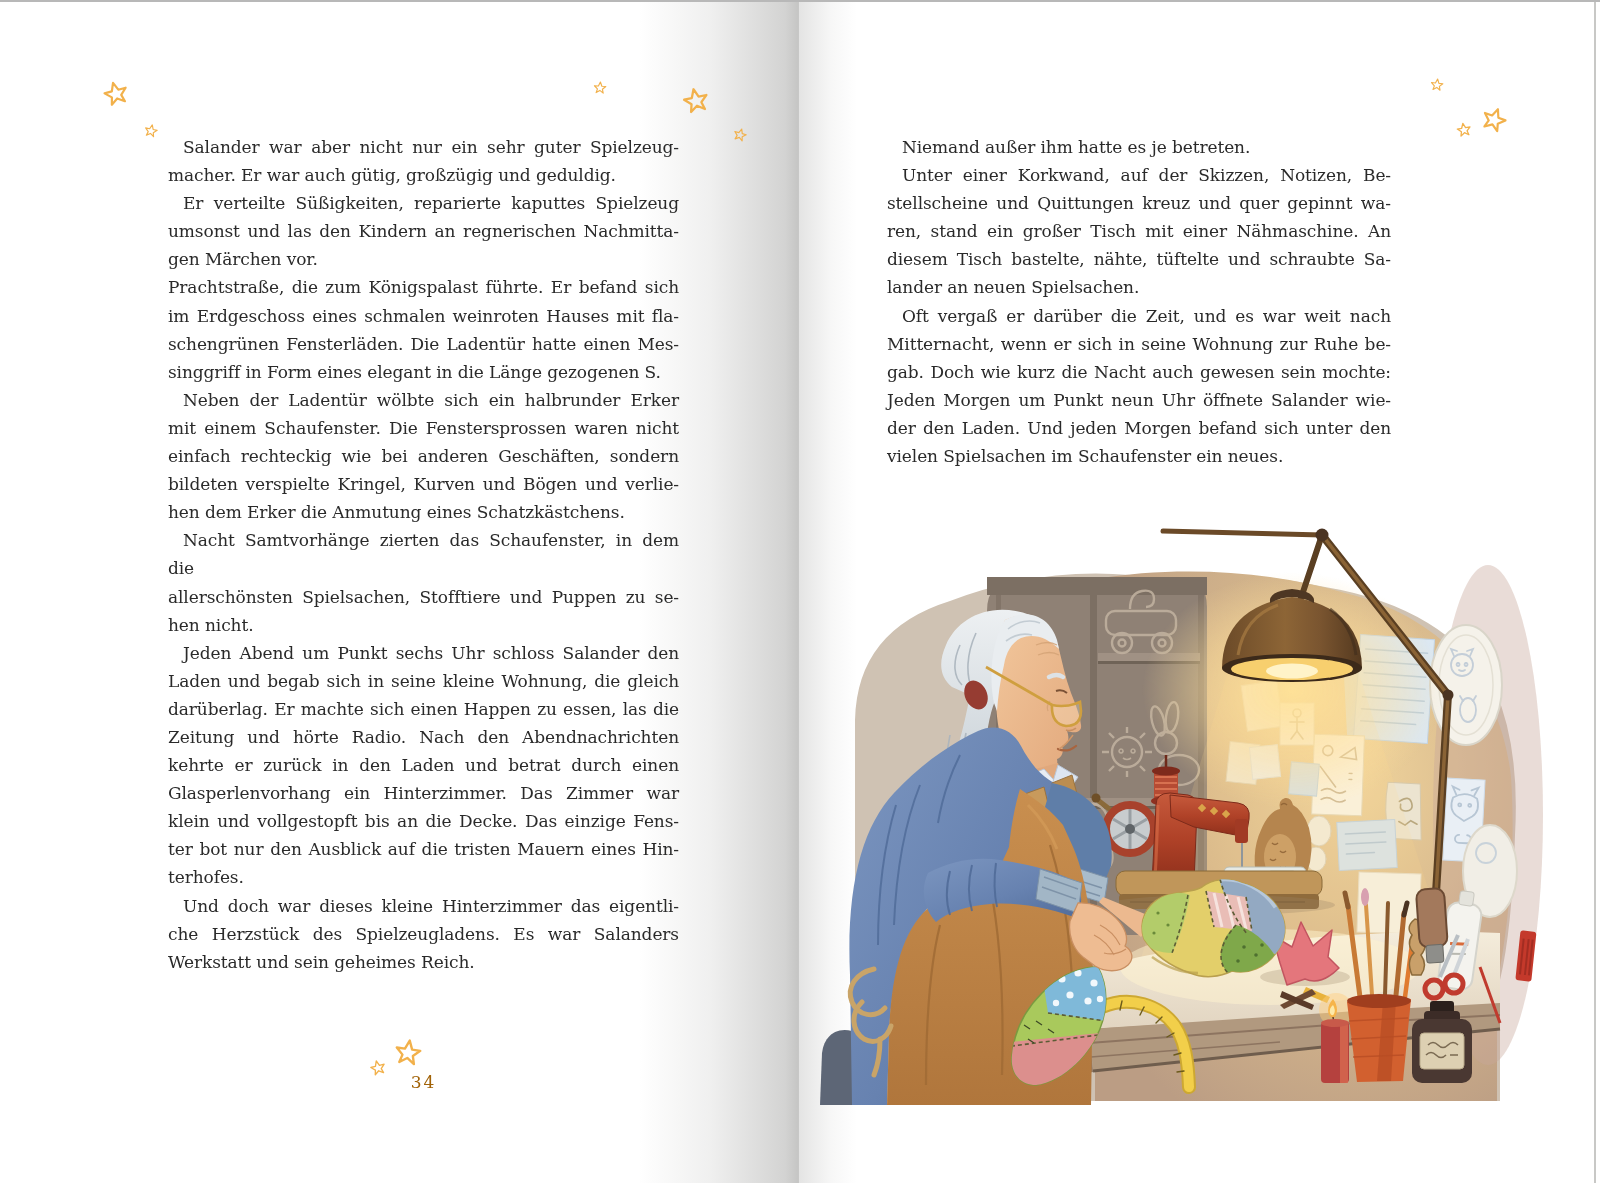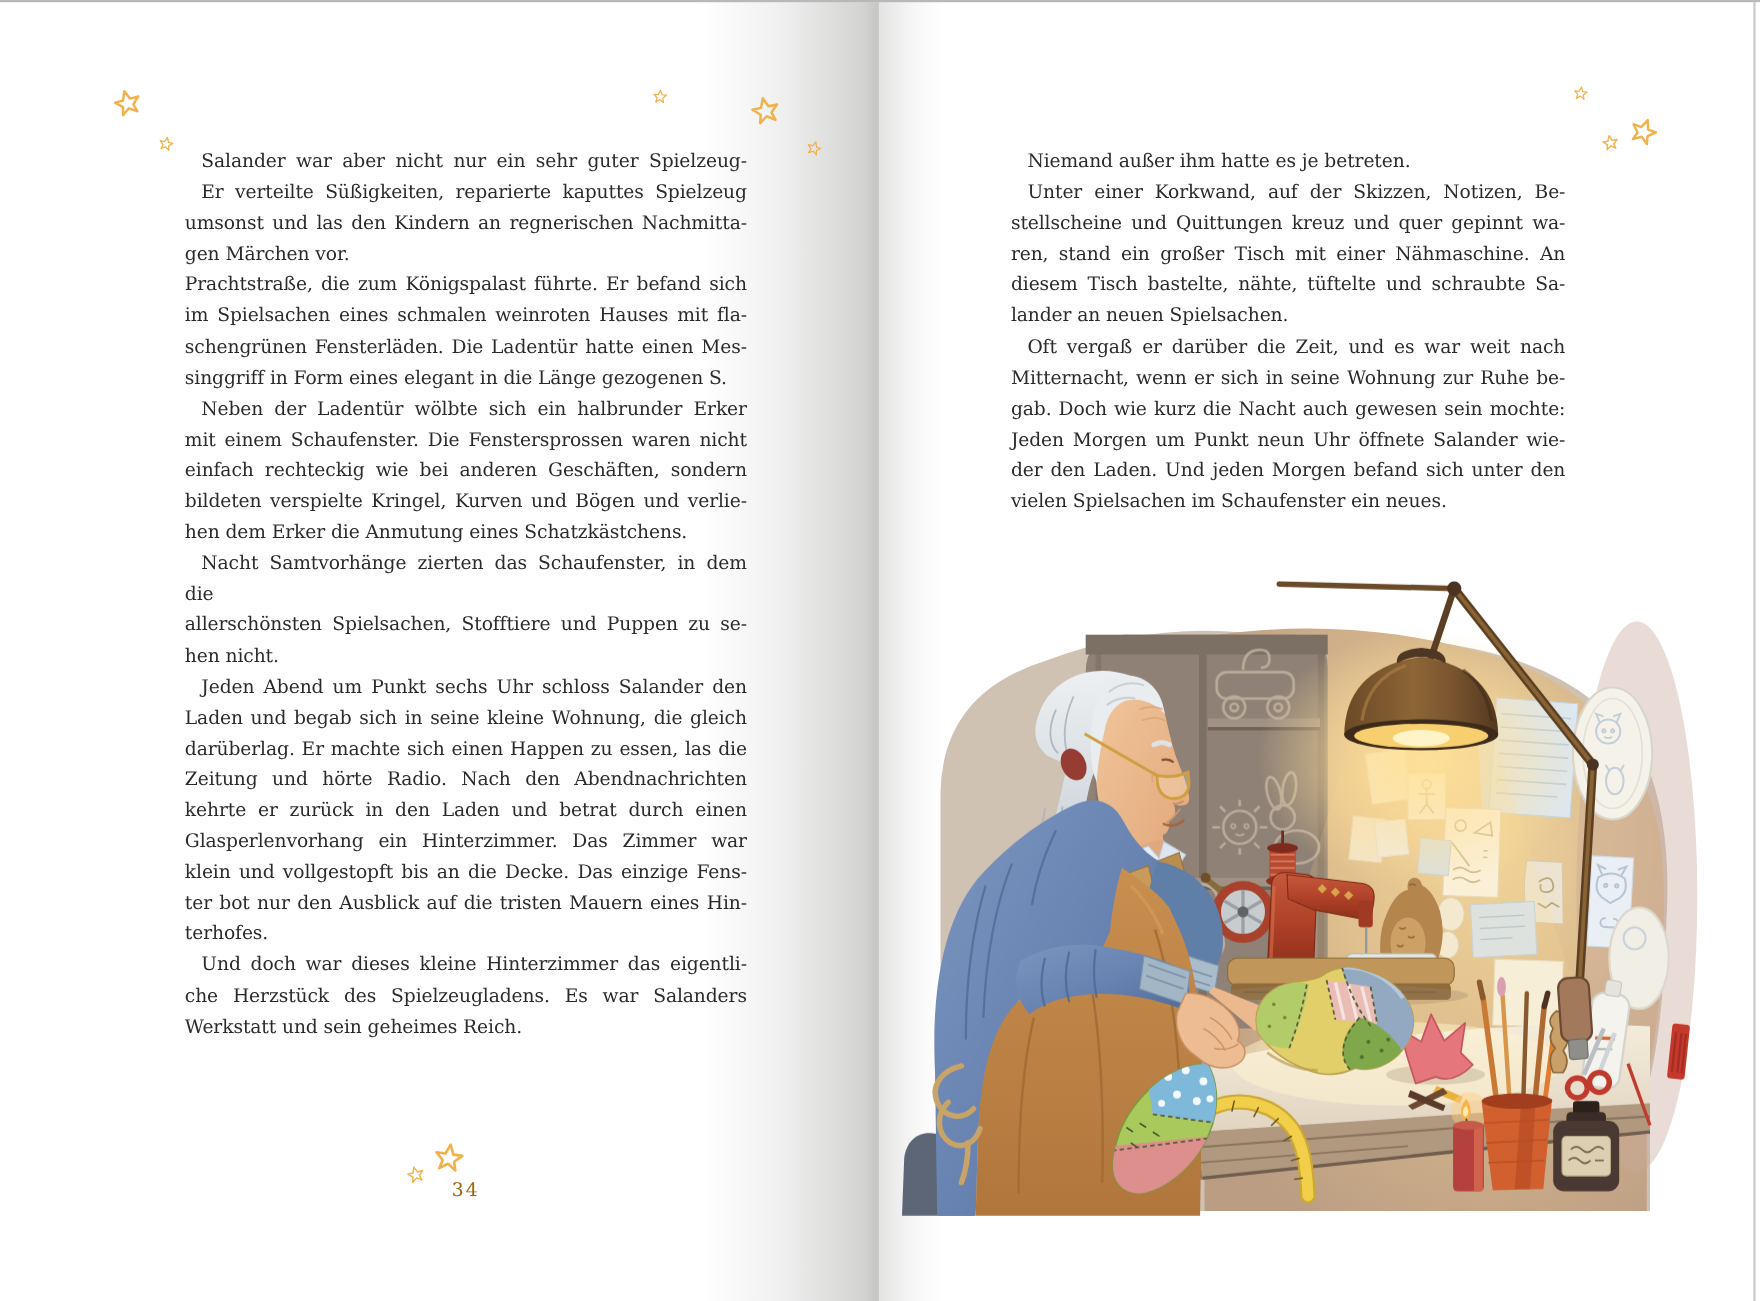--- a/index.html
+++ b/index.html
@@ -13,21 +13,21 @@
   .right-edge{position:absolute;left:1594px;top:2px;width:2px;height:1181px;background:#c8c8c6;}
   .gutter-left{position:absolute;left:638px;top:2px;width:160px;height:1181px;
     background:linear-gradient(to right, rgba(170,170,168,0) 0%, rgba(170,170,168,.18) 45%, rgba(150,150,148,.42) 92%, rgba(140,140,138,.5) 100%);}
   .gutter-line{position:absolute;left:798px;top:2px;width:1px;height:1181px;background:rgba(130,130,128,.45);}
   .gutter-right{position:absolute;left:799px;top:2px;width:58px;height:1181px;
     background:linear-gradient(to right, rgba(150,150,148,.26) 0%, rgba(150,150,148,.08) 55%, rgba(150,150,148,0) 100%);}
 
   
   .textcol{position:absolute;font-size:17px;line-height:28.1px;color:#2a2a2a;letter-spacing:-0.1px;}
   #left-text{left:168px;top:133px;width:511px;}
-  #right-text{left:887px;top:133px;width:504px;margin-left:32px;}
+  #right-text{left:887px;top:133px;width:504px;}
   .tline{text-align:justify;text-align-last:justify;}
   .tline.end{text-align-last:left;}
   .tline.ind{text-indent:15px;}
 
   .page-number{position:absolute;left:168px;top:1072px;width:511px;text-align:center;
     font-size:17px;color:#a16207;letter-spacing:2px;}
 
   .stars-overlay{position:absolute;left:0;top:0;width:1600px;height:1183px;pointer-events:none;}
   .illus{position:absolute;left:800px;top:505px;width:760px;height:600px;}
 </style>
@@ -35,25 +35,26 @@
 <body>
 
 <div class="top-hairline"></div>
 <div class="gutter-left"></div>
 <div class="gutter-line"></div>
 <div class="gutter-right"></div>
 <div class="right-edge"></div>
 
 <div id="left-text" class="textcol">
     <div class="tline ind">Salander war aber nicht nur ein sehr guter Spielzeug-</div>
+    <div class="tline end">macher. Er war auch gütig, großzügig und geduldig.</div>
     <div class="tline ind">Er verteilte Süßigkeiten, reparierte kaputtes Spielzeug</div>
     <div class="tline">umsonst und las den Kindern an regnerischen Nachmitta-</div>
     <div class="tline end">gen Märchen vor.</div>
     <div class="tline">Prachtstraße, die zum Königspalast führte. Er befand sich</div>
-    <div class="tline">im Spielsachen eines schmalen weinroten Hauses mit fla-</div>
+    <div class="tline">im Erdgeschoss eines schmalen weinroten Hauses mit fla-</div>
     <div class="tline">schengrünen Fensterläden. Die Ladentür hatte einen Mes-</div>
     <div class="tline end">singgriff in Form eines elegant in die Länge gezogenen S.</div>
     <div class="tline ind">Neben der Ladentür wölbte sich ein halbrunder Erker</div>
     <div class="tline">mit einem Schaufenster. Die Fenstersprossen waren nicht</div>
     <div class="tline">einfach rechteckig wie bei anderen Geschäften, sondern</div>
     <div class="tline">bildeten verspielte Kringel, Kurven und Bögen und verlie-</div>
     <div class="tline end">hen dem Erker die Anmutung eines Schatzkästchens.</div>
     <div class="tline ind">Nacht Samtvorhänge zierten das Schaufenster, in dem die</div>
     <div class="tline">allerschönsten Spielsachen, Stofftiere und Puppen zu se-</div>
     <div class="tline end">hen nicht.</div>

